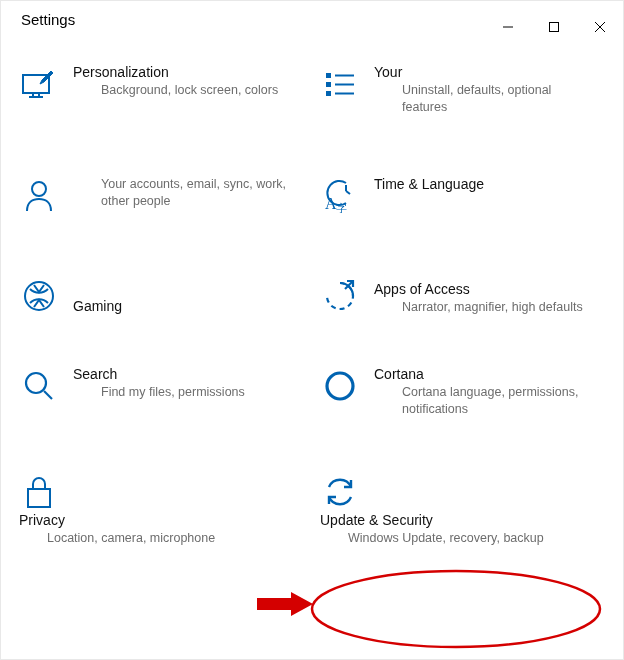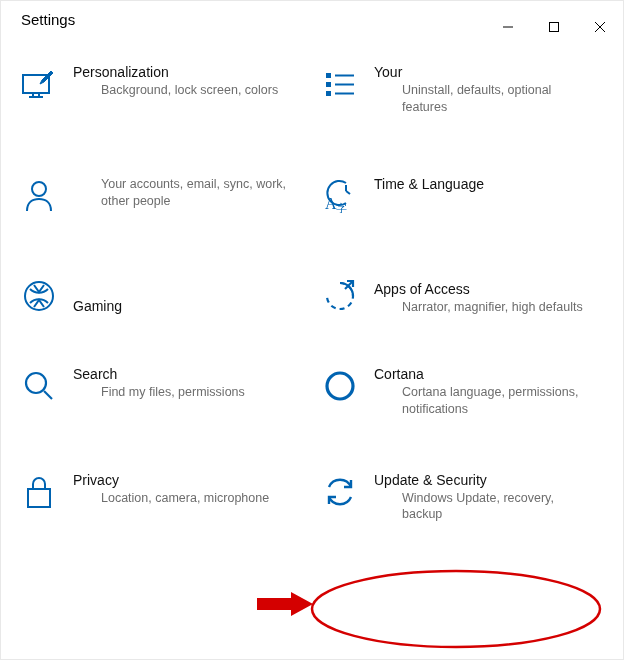--- a/index.html
+++ b/index.html
@@ -73,21 +73,21 @@
       font-size: 12.5px;
       color: #6d6d6d;
       line-height: 1.35;
       margin-left: 28px;
     }
     
     .grid .tile:nth-child(1), .grid .tile:nth-child(2) { padding-top: 8px; padding-bottom: 30px; }
     .grid .tile:nth-child(3), .grid .tile:nth-child(4) { padding-top: 30px; padding-bottom: 30px; }
     .grid .tile:nth-child(5), .grid .tile:nth-child(6) { padding-top: 30px; padding-bottom: 30px; align-items: flex-end; }
     .grid .tile:nth-child(7), .grid .tile:nth-child(8) { padding-top: 20px; padding-bottom: 30px; }
-    .grid .tile:nth-child(9), .grid .tile:nth-child(10) { padding-top: 24px; padding-bottom: 20px; }
+    .grid .tile:nth-child(9), .grid .tile:nth-child(10) { padding-top: 24px; padding-bottom: 20px; flex-direction: column; }
 
     
     .annot {
       position: absolute;
       pointer-events: none;
     }
   </style>
 </head>
 <body>
 

